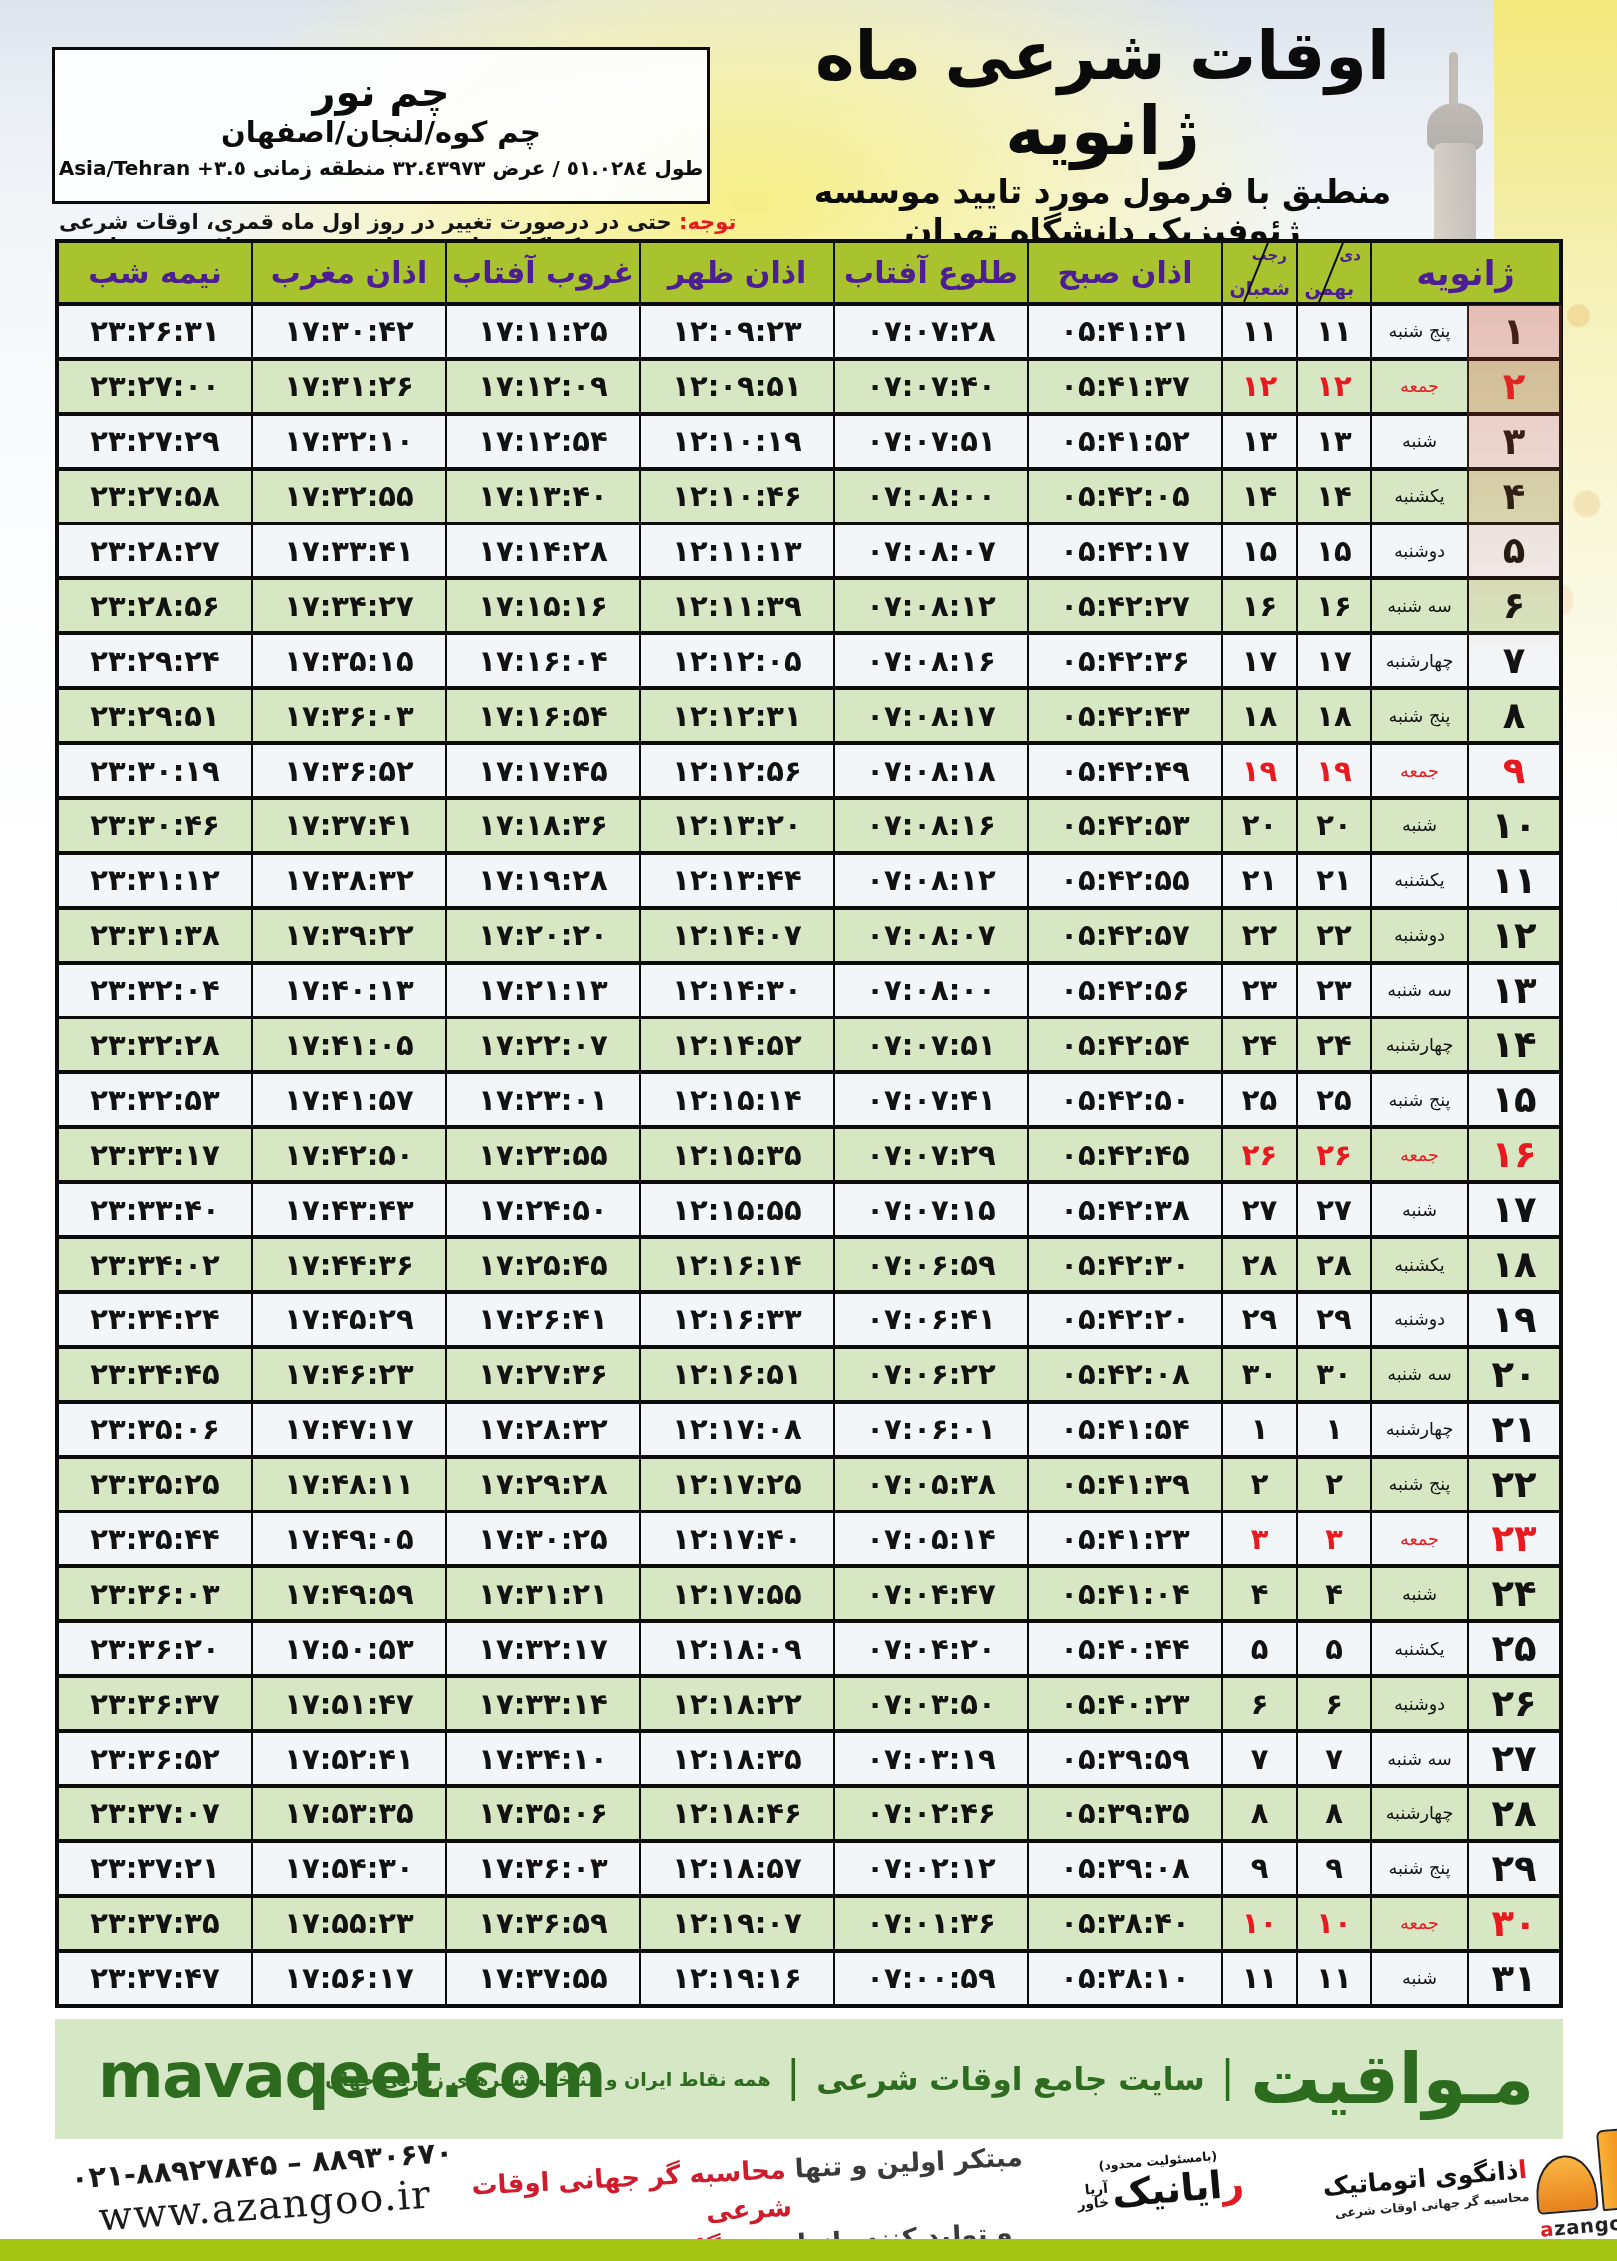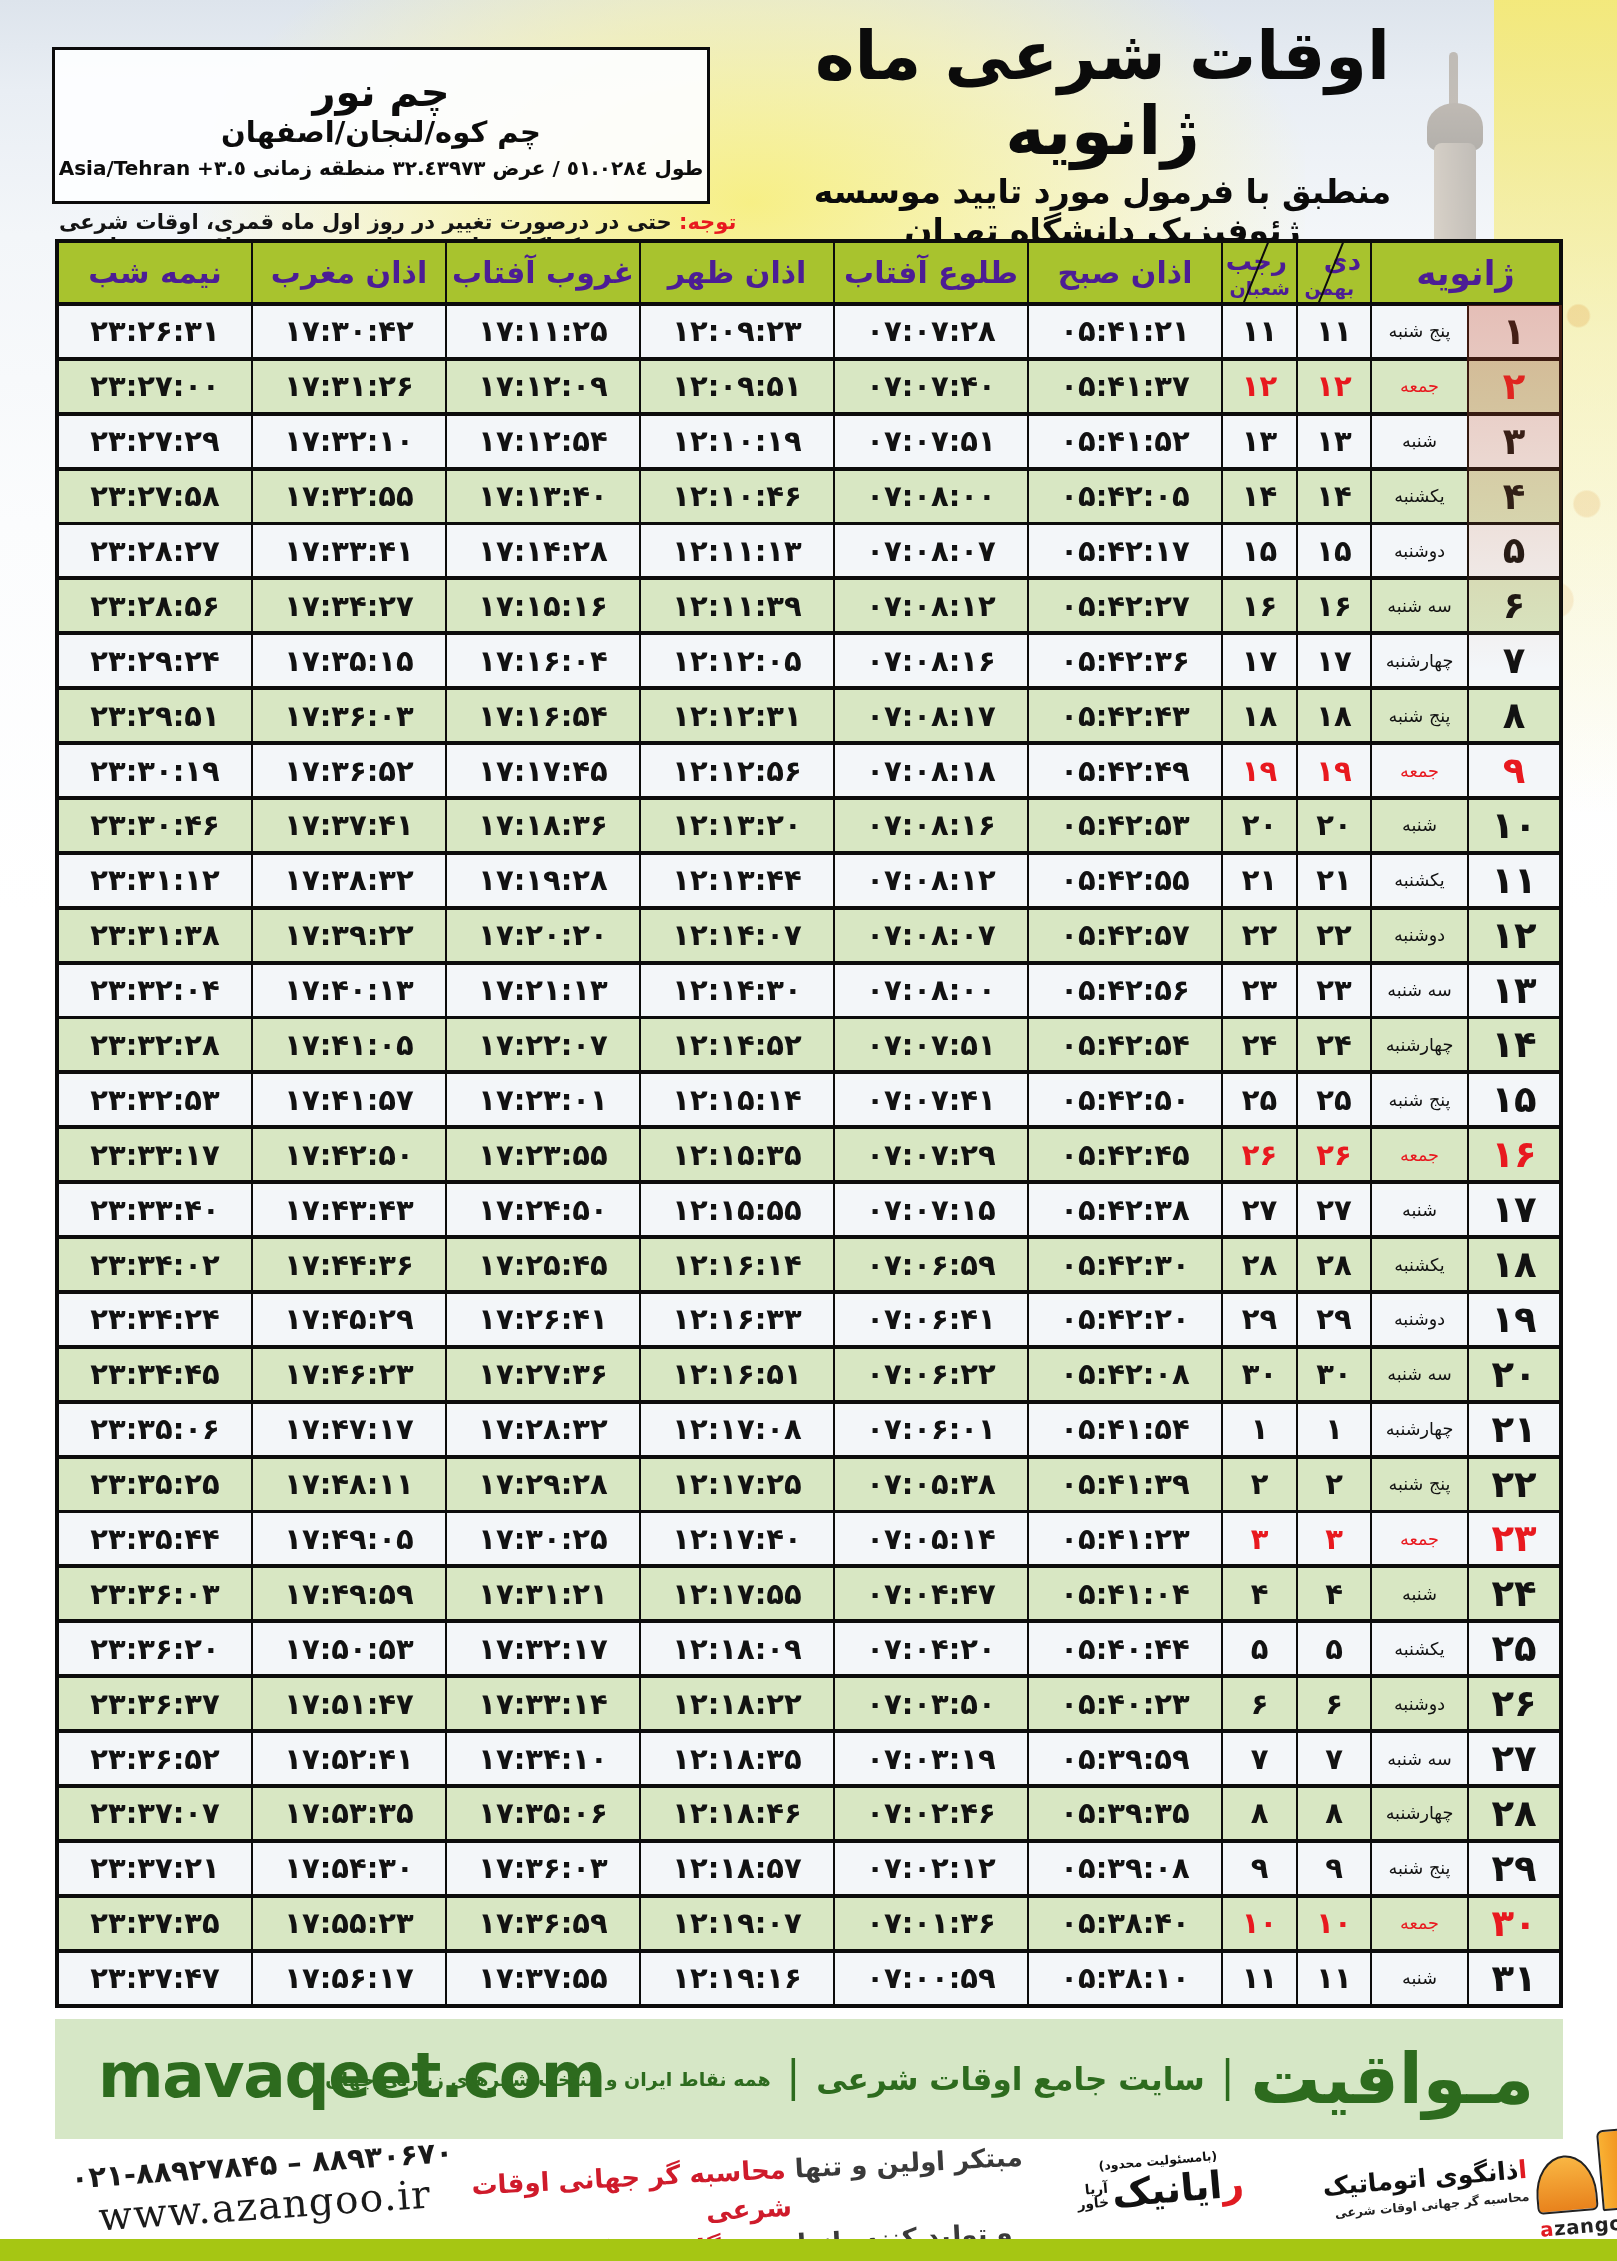--- a/index.html
+++ b/index.html
@@ -42,21 +42,21 @@
   .note-line .note-red{color:var(--friday-red,#e8191f);margin-top:8px;}
 
   
   .ptable{position:absolute;left:55px;top:239px;width:1508px;background:#0c0c0c;border:4.6px solid #0c0c0c;
     display:grid;direction:rtl;box-sizing:border-box;
     grid-template-columns:90px 95px 72px 73px repeat(6,1fr);
     grid-template-rows:59px;grid-auto-rows:51px;row-gap:3.9px;column-gap:2px;}
   .th{background:var(--header-green,#a8c32e);display:flex;align-items:center;justify-content:center;
     position:relative;font-weight:700;color:#4c1d95;font-size:30px;overflow:hidden;}
   .th-jan{grid-column:span 2;font-size:34px;text-align:right;}
-  .th-split .lt{position:absolute;top:2.6px;right:9px;font-size:26px;font-weight:700;}
+  .th-split .lt{position:absolute;top:2.6px;right:9px;font-size:15px;font-weight:700;}
   .th-split .lb{position:absolute;bottom:2.6px;left:6.5px;font-size:19px;font-weight:700;}
   .th-split .diag{position:absolute;left:44%;top:-10%;width:2px;height:120%;background:#0c0c0c;transform:rotate(22deg);}
   .trow{display:contents;}
   .td{display:flex;align-items:center;justify-content:center;color:#121212;}
   .rowA .td{background:var(--row-white,#f3f6f9);}
   .rowB .td{background:var(--row-green,#d8e7c3);}
   .c-time{font-size:29px;font-weight:700;direction:ltr;letter-spacing:0.7px;}
   .c-num{font-size:29px;font-weight:700;}
   .c-week{font-size:17.6px;font-weight:500;}
   .c-day{font-size:37px;font-weight:700;}

